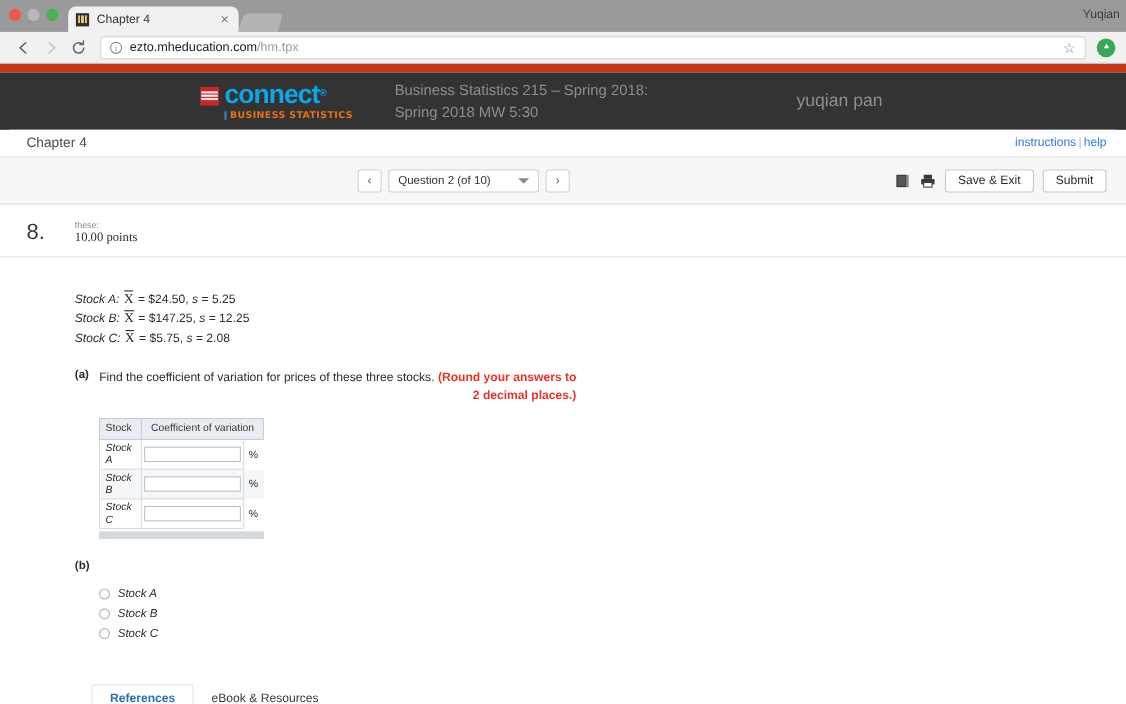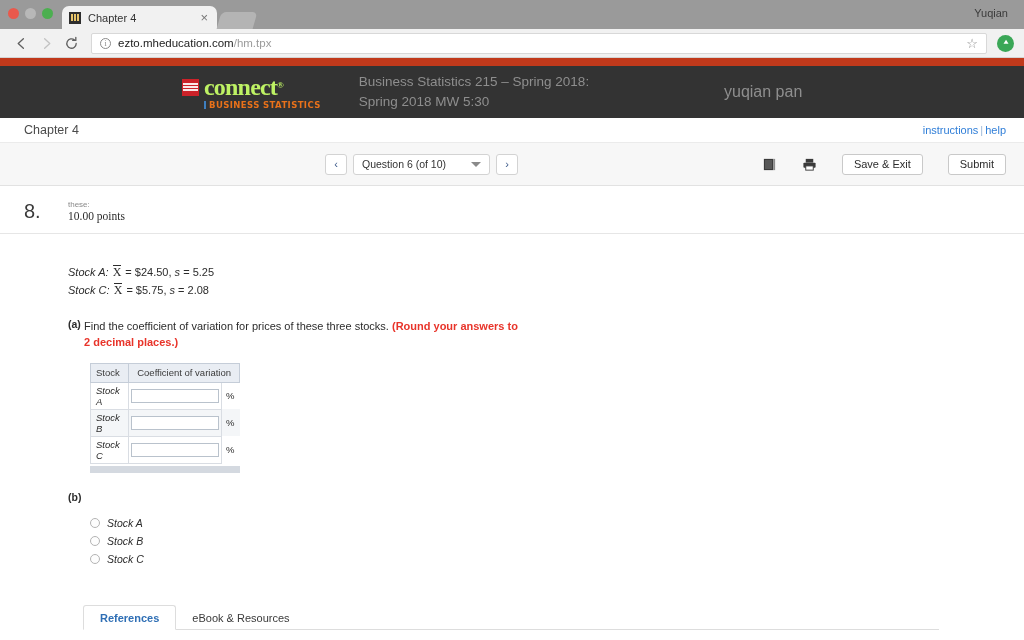--- a/index.html
+++ b/index.html
@@ -62,21 +62,21 @@
     padding: 0 2px;
   }
   .tab-ghost {
     width: 36px; height: 17px;
     background: #b4b4b4;
     margin-left: 2px;
     border-radius: 5px 5px 0 0;
     transform: skewX(-16deg);
   }
   .profile-name {
-    position: absolute; right: 16px; top: 7px;
+    position: absolute; right: 6px; top: 7px;
     font-size: 11px; color: #3b3b3b;
   }
 
   .browser-urlbar {
     height: 29px;
     background: #f1f1f1;
     display: flex; align-items: center;
     padding: 0 10px;
     border-bottom: 1px solid #d4d4d4;
   }
@@ -134,23 +134,23 @@
     flex: 0 0 auto;
     display: flex; flex-direction: column;
     justify-content: center; padding: 1px;
   }
   .mh-mark i {
     display: block; height: 2px; background: #fff;
     margin: 0.5px 0; opacity: .9;
   }
   .logo-text { line-height: 1; }
   .logo-word {
-    font-size: 24px; color: #bef264;
+    font-size: 24px; color: #0ea5e9;
     font-weight: bold; letter-spacing: -0.8px;
-    font-family: Liberation Serif, serif;
+    font-family: Liberation Sans, sans-serif;
     margin-top: 22px;
   }
   .logo-sub {
     font-size: 8.5px; font-weight: bold;
     color: #e8711a; letter-spacing: 0.4px;
     border-left: 2px solid #3f7fbf;
     padding-left: 3px; margin-top: 2px;
     font-family: "DejaVu Sans", sans-serif;
   }
   .course-title {
@@ -221,21 +221,21 @@
   }
   .qnav-select .caret {
     margin-left: auto;
     width: 0; height: 0;
     border-left: 5px solid transparent;
     border-right: 5px solid transparent;
     border-top: 5px solid #8a8a8a;
   }
   .toolbar-right {
     margin-left: auto;
-    display: flex; align-items: center; gap: 25px;
+    display: flex; align-items: center; gap: 8px;
   }
   .icon-btn { width: 15px; height: 15px; display: block; }
   .btn {
     height: 21px;
     border: 1px solid #c9c9c9;
     border-radius: 3px;
     background: #fff;
     font-size: 11px; color: #2c2c2c;
     padding: 0 11px;
     display: flex; align-items: center;
@@ -277,21 +277,21 @@
 
   .part-row {
     display: flex;
     margin-top: 18px;
     font-size: 11px; color: #2c2c2c;
   }
   .part-label {
     width: 16px; flex: 0 0 auto;
     font-weight: bold; font-size: 10.5px;
   }
-  .part-text { max-width: 440px; line-height: 1.5; }
+  .part-text { max-width: 440px; line-height: 1.5; text-align: right; }
   .red-note { color: #e8342a; font-weight: bold; }
 
   
   .ans-table-wrap { margin: 12px 0 0 22px; width: 150px; }
   table.ans {
     border-collapse: collapse;
     width: 150px;
     font-size: 9.5px;
   }
   table.ans th {
@@ -442,21 +442,21 @@
     <span class="chapter-label">Chapter 4</span>
     <span class="help-links">
       <a href="#">instructions</a><span>|</span><a href="#">help</a>
     </span>
   </div>
 
   <div class="toolbar">
     <div class="qnav">
       <div class="qnav-arrow">‹</div>
       <div class="qnav-select">
-        <span>Question 6 (of 10)</span>
+        <span>Question 2 (of 10)</span>
         <span class="caret"></span>
       </div>
       <div class="qnav-arrow">›</div>
     </div>
     <div class="toolbar-right">
       <span class="icon-btn">
         <svg width="15" height="15" viewBox="0 0 16 16">
             <rect x="2" y="2" width="10" height="12" fill="#3a3a3a"></rect>
             <rect x="12" y="2" width="2" height="12" fill="#8d8d8d"></rect>
             <rect x="3.2" y="3.2" width="7.6" height="9.6" fill="#ffffff" opacity=".15"></rect>
@@ -484,20 +484,27 @@
 
   <div class="q-body">
 
     <div class="stock-lines">
       <div>
         <em>Stock A:</em>
         <span class="xbar">X</span>
         <span>= $24.50,</span>
         <em>s</em>
         <span>= 5.25</span>
+      </div>
+      <div>
+        <em>Stock B:</em>
+        <span class="xbar">X</span>
+        <span>= $147.25,</span>
+        <em>s</em>
+        <span>= 12.25</span>
       </div>
       <div>
         <em>Stock C:</em>
         <span class="xbar">X</span>
         <span>= $5.75,</span>
         <em>s</em>
         <span>= 2.08</span>
       </div>
     </div>
 

